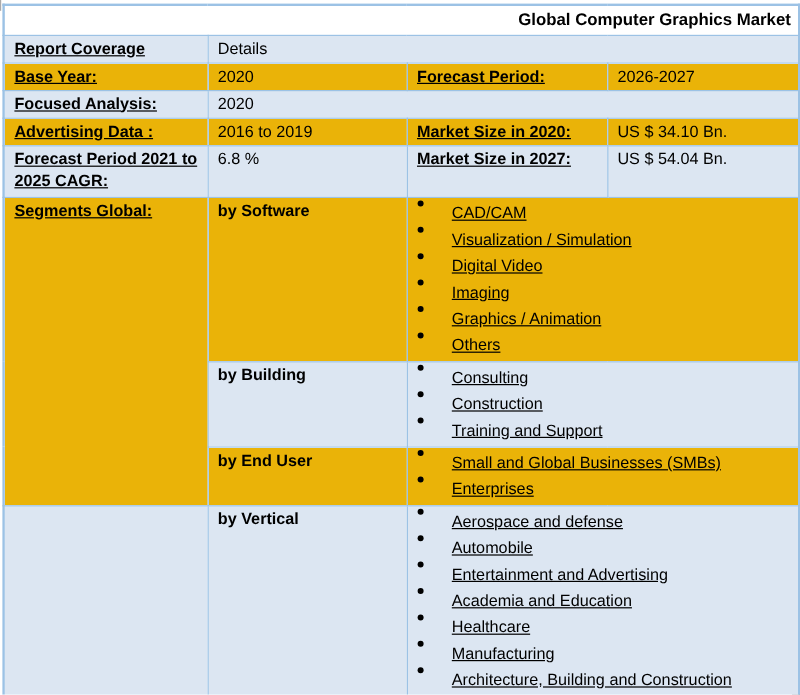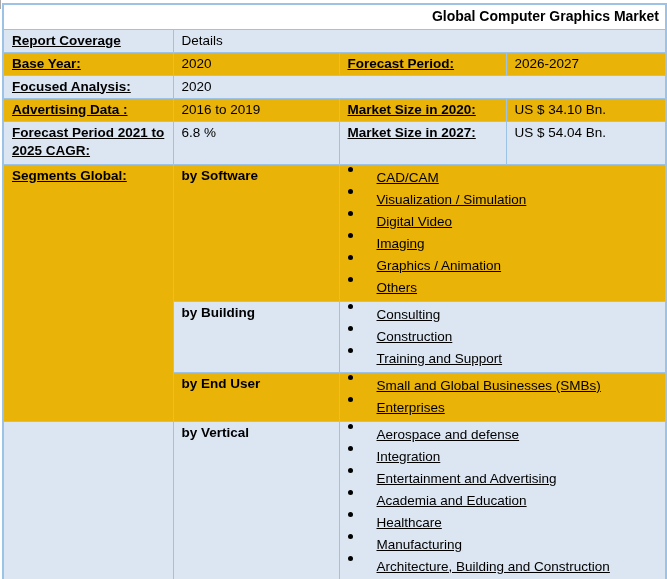--- a/index.html
+++ b/index.html
@@ -198,21 +198,21 @@
     <tr style="height:178px">
       <td class="blue"></td>
       <td class="blue seg-name">by Vertical</td>
       <td colspan="2" class="blue bullets">
         <div class="bullet-line">
               <span class="bullet-dot"></span>
               <span>Aerospace and defense</span>
             </div>
         <div class="bullet-line">
               <span class="bullet-dot"></span>
-              <span>Integration</span>
+              <span>Automobile</span>
             </div>
         <div class="bullet-line">
               <span class="bullet-dot"></span>
               <span>Entertainment and Advertising</span>
             </div>
         <div class="bullet-line">
               <span class="bullet-dot"></span>
               <span>Academia and Education</span>
             </div>
         <div class="bullet-line">

